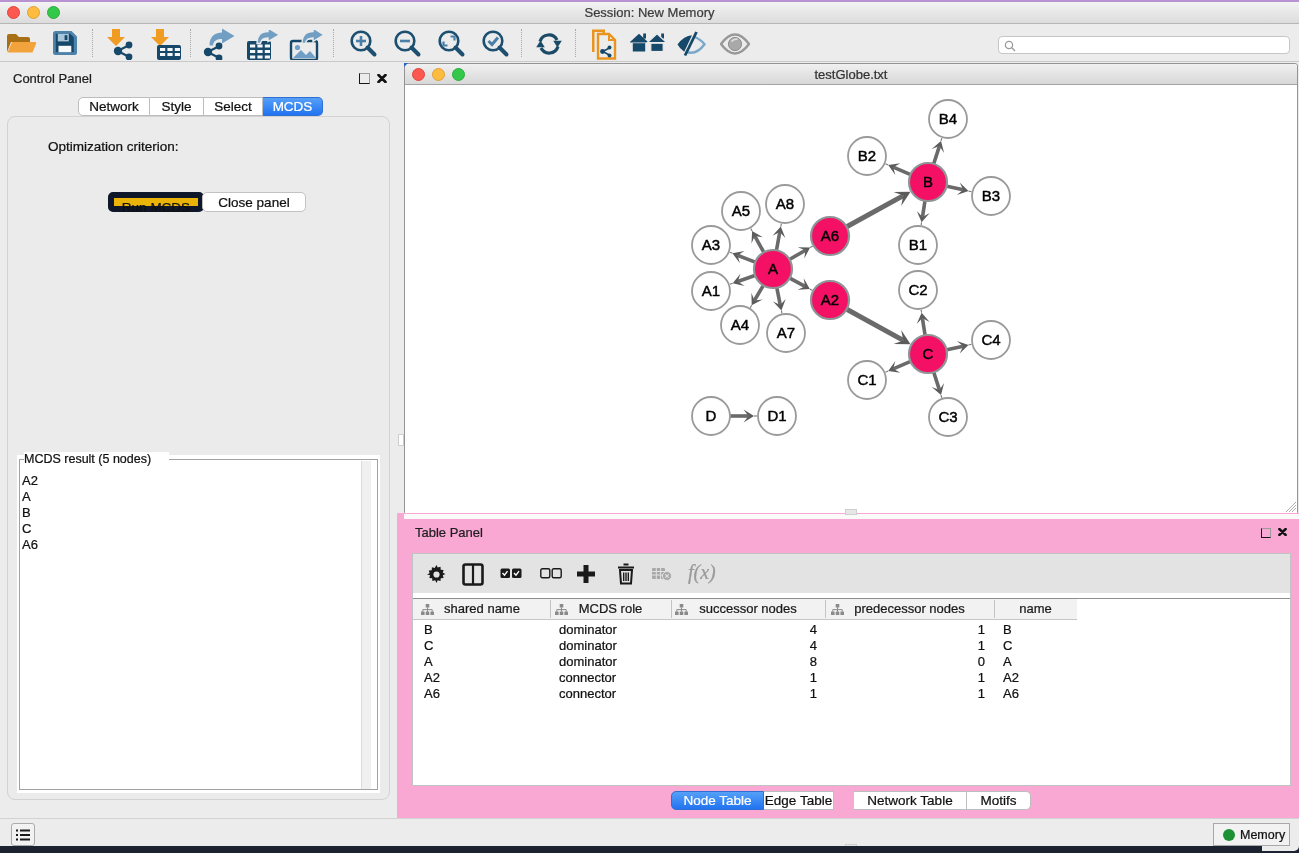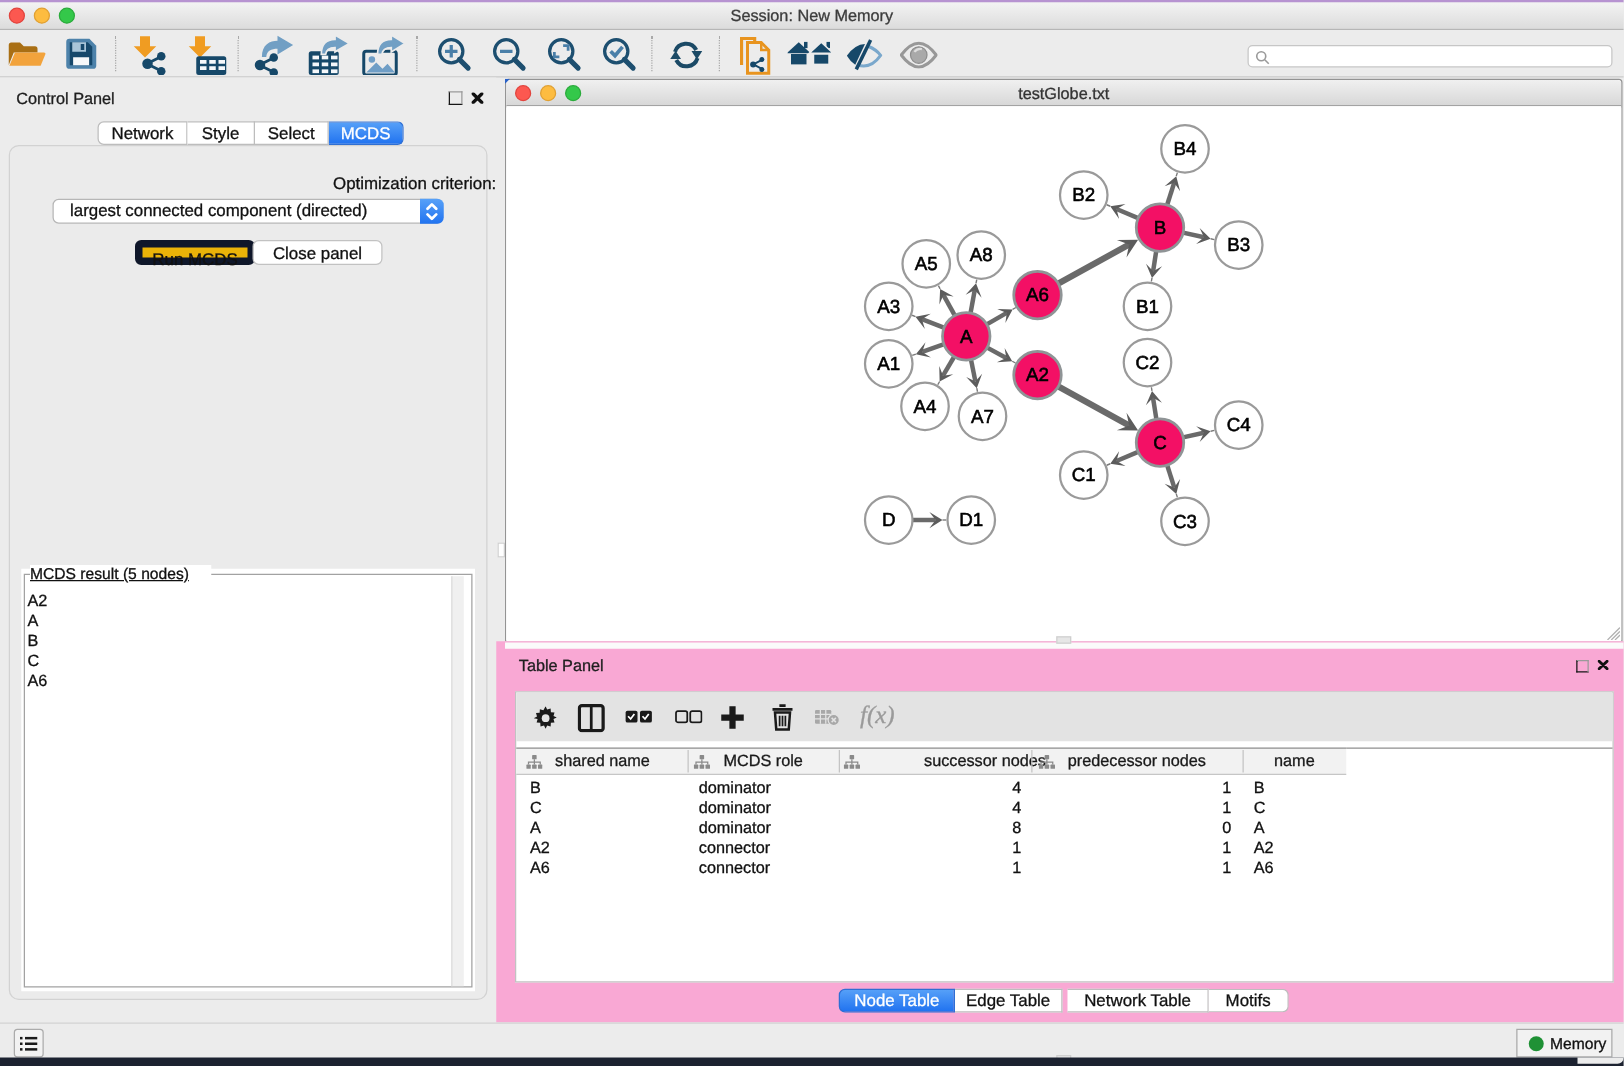--- a/index.html
+++ b/index.html
@@ -186,38 +186,29 @@
   </svg>
 
   <div class="abs" style="left:78px;top:35px;width:245px;height:19px;padding-left:12px;">
     <div class="abs" style="left:0;top:0;width:72px;height:19px;background:#fff;border:1px solid #bdbdbd;border-radius:5px 0 0 5px;line-height:18px;text-align:center;font-size:13.5px;color:#111;">Network</div>
     <div class="abs" style="left:72px;top:0;width:54px;height:19px;background:#fff;border:1px solid #bdbdbd;border-left:none;line-height:18px;text-align:center;font-size:13.5px;color:#111;">Style</div>
     <div class="abs" style="left:126px;top:0;width:59px;height:19px;background:#fff;border:1px solid #bdbdbd;border-left:none;line-height:18px;text-align:center;font-size:13.5px;color:#111;">Select</div>
     <div class="abs" style="left:185px;top:0;width:60px;height:19px;background:linear-gradient(#56a0f8,#2173f0);border:1px solid #2e6fd4;border-left:none;border-radius:0 5px 5px 0;line-height:18px;text-align:center;font-size:13.5px;color:#fff;">MCDS</div>
   </div>
 
   <div class="abs" style="left:7px;top:54px;width:383px;height:684px;background:#ebebeb;border:1px solid #d2d2d2;border-radius:8px;"></div>
-  <div class="abs" style="left:0px;top:77px;width:397px;height:15px;text-align:right;font-size:13.5px;color:#111;">Optimization criterion:</div>
-
-  <div class="abs" style="left:42px;top:97px;width:312px;height:20px;background:#fff;border:1px solid #b6b6b6;border-radius:5px;">
-    <div class="abs" style="left:13px;top:0;width:280px;height:18px;line-height:18px;font-size:13.5px;color:#111;">largest connected component (directed)</div>
-    <div class="abs" style="left:293px;top:-1px;width:19px;height:20px;background:linear-gradient(#57a1f8,#2173f0);border-radius:0 5px 5px 0;">
-      <svg width="19" height="20" viewBox="0 0 19 20">
-        <path d="M6 8 L9.5 4.5 L13 8" stroke="#fff" stroke-width="2.2" fill="none" stroke-linecap="round" stroke-linejoin="round"></path>
-        <path d="M6 12.5 L9.5 16 L13 12.5" stroke="#fff" stroke-width="2.2" fill="none" stroke-linecap="round" stroke-linejoin="round"></path>
-      </svg>
-    </div>
-  </div>
+  <div class="abs" style="left:0px;top:77px;width:397px;height:15px;text-align:left;font-size:13.5px;color:#111;padding-left:48px;">Optimization criterion:</div>
+
 
   <div class="abs" style="left:108px;top:130px;width:96px;height:20px;background:#eab308;border:6px solid #0f172a;border-radius:5px;line-height:19px;text-align:center;font-size:13.5px;color:#111;">Run MCDS</div>
   <div class="abs" style="left:202px;top:130px;width:104px;height:20px;background:#fff;border:1px solid #c2c2c2;border-radius:5px;line-height:19px;text-align:center;font-size:13.5px;color:#111;">Close panel</div>
 
   <div class="abs" style="left:17px;top:393px;width:363px;height:338px;background:#fff;"></div>
   <div class="abs" style="left:19px;top:397px;width:359px;height:331px;border:1px solid #a2a2a2;"></div>
-  <div class="abs" style="left:24px;top:390px;width:145px;height:15px;background:#fff;font-size:12.5px;color:#111;text-decoration:underline;">MCDS result (5 nodes)</div>
+  <div class="abs" style="left:24px;top:390px;width:145px;height:15px;background:#fff;font-size:12.5px;color:#111;">MCDS result (5 nodes)</div>
   <div class="abs" style="left:361px;top:399px;width:10px;height:328px;background:#f0f0f0;border-left:1px solid #dcdcdc;"></div>
   <div class="abs" style="left:22px;top:411px;font-size:13px;color:#111;line-height:16px;">A2<br>A<br>B<br>C<br>A6</div>
 
   <div class="abs" style="left:398px;top:372px;width:6px;height:12px;background:#fff;border:1px solid #cfcfcf;"></div>
 </div>
 
 <div id="gwin" class="abs" style="left:404px;top:63px;width:894px;height:450px;border:1px solid #949494;border-radius:3px 3px 0 0;background:#fff;">
   <div class="abs" style="left:0;top:0;width:892px;height:21px;background:linear-gradient(#f0f0f0,#d8d8d8);border-bottom:1px solid #a3a3a3;border-radius:3px 3px 0 0;">
       <svg class="abs" style="left:-1px;top:-1px" width="4" height="4" viewBox="0 0 4 4">
         <path d="M0 0 L4 0 L0 4 Z" fill="#2a62c8"></path>
@@ -414,21 +405,21 @@
     <svg class="abs" style="left:142px;top:50px" width="13" height="12" viewBox="0 0 13 12">
         <g fill="#8a8a8a">
           <rect x="4.7" y="0" width="3.6" height="3.4" rx="0.5"></rect>
           <rect x="0" y="7.6" width="3.6" height="3.4" rx="0.5"></rect>
           <rect x="4.7" y="7.6" width="3.6" height="3.4" rx="0.5"></rect>
           <rect x="9.4" y="7.6" width="3.6" height="3.4" rx="0.5"></rect>
         </g>
         <path d="M6.5 3.4 v2 M1.8 7.6 v-2 h9.4 v2 M6.5 5.4 v2.2" stroke="#8a8a8a" stroke-width="1" fill="none"></path>
       </svg>
     <div class="abs" style="left:258px;top:46px;width:1px;height:18px;background:#c4c4c4;"></div>
-    <div class="abs" style="left:258px;top:45px;width:154px;height:20px;line-height:20px;text-align:center;font-size:13px;color:#1a1a1a;margin-left:40px;">successor nodes</div>
+    <div class="abs" style="left:258px;top:45px;width:154px;height:20px;line-height:20px;text-align:center;font-size:13px;color:#1a1a1a;">successor nodes</div>
     <svg class="abs" style="left:262px;top:50px" width="13" height="12" viewBox="0 0 13 12">
         <g fill="#8a8a8a">
           <rect x="4.7" y="0" width="3.6" height="3.4" rx="0.5"></rect>
           <rect x="0" y="7.6" width="3.6" height="3.4" rx="0.5"></rect>
           <rect x="4.7" y="7.6" width="3.6" height="3.4" rx="0.5"></rect>
           <rect x="9.4" y="7.6" width="3.6" height="3.4" rx="0.5"></rect>
         </g>
         <path d="M6.5 3.4 v2 M1.8 7.6 v-2 h9.4 v2 M6.5 5.4 v2.2" stroke="#8a8a8a" stroke-width="1" fill="none"></path>
       </svg>
     <div class="abs" style="left:412px;top:46px;width:1px;height:18px;background:#c4c4c4;"></div>
@@ -466,21 +457,21 @@
     <div class="abs" style="left:590px;top:116px;font-size:13px;color:#111;">A2</div>
     <div class="abs" style="left:11px;top:132px;font-size:13px;color:#111;">A6</div>
     <div class="abs" style="left:146px;top:132px;font-size:13px;color:#111;">connector</div>
     <div class="abs" style="left:304px;top:132px;width:100px;text-align:right;font-size:13px;color:#111;">1</div>
     <div class="abs" style="left:472px;top:132px;width:100px;text-align:right;font-size:13px;color:#111;">1</div>
     <div class="abs" style="left:590px;top:132px;font-size:13px;color:#111;">A6</div>
   </div>
 
   <div class="abs" style="left:274px;top:278px;height:19px;">
     <div class="abs" style="left:0;top:0;width:93px;height:19px;background:linear-gradient(#56a0f8,#2173f0);border:1px solid #2e6fd4;border-radius:5px 0 0 5px;line-height:18px;text-align:center;font-size:13.5px;color:#fff;">Node Table</div>
-    <div class="abs" style="left:93px;top:0;width:86px;height:19px;background:#fff;border:1px solid #bdbdbd;border-left:none;line-height:18px;text-align:center;font-size:13.5px;color:#111;">Edge Table</div>
+    <div class="abs" style="left:93px;top:0;width:70px;height:19px;background:#fff;border:1px solid #bdbdbd;border-left:none;line-height:18px;text-align:center;font-size:13.5px;color:#111;">Edge Table</div>
     <div class="abs" style="left:183px;top:0;width:113px;height:19px;background:#fff;border:1px solid #bdbdbd;border-left:none;line-height:18px;text-align:center;font-size:13.5px;color:#111;">Network Table</div>
     <div class="abs" style="left:296px;top:0;width:64px;height:19px;background:#fff;border:1px solid #bdbdbd;border-left:none;border-radius:0 5px 5px 0;line-height:18px;text-align:center;font-size:13.5px;color:#111;">Motifs</div>
   </div>
 </div>
 
 <div id="statusbar" class="abs" style="left:0;top:818px;width:1299px;height:28px;background:#ececec;border-top:1px solid #d2d2d2;">
   <div class="abs" style="left:11px;top:4px;width:24px;height:23px;background:#f2f2f2;border:1px solid #ababab;border-radius:3px;">
     <svg class="abs" style="left:4px;top:5px" width="14" height="12" viewBox="0 0 14 12">
       <g fill="#1a1a1a">
         <rect x="0" y="0.5" width="2" height="2"></rect>

